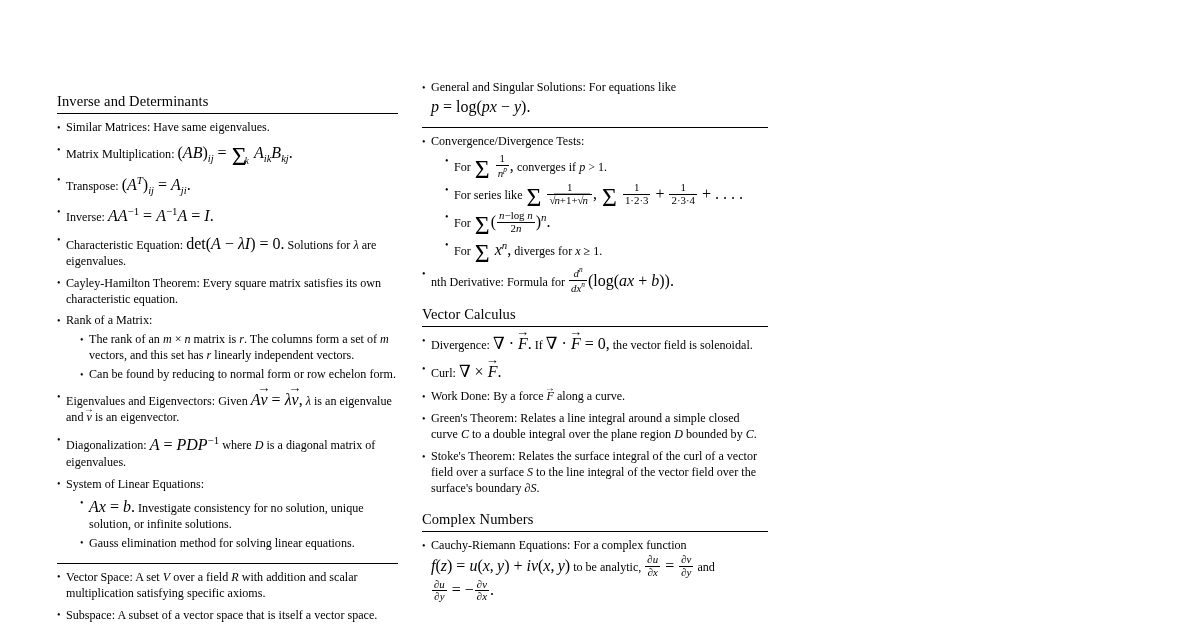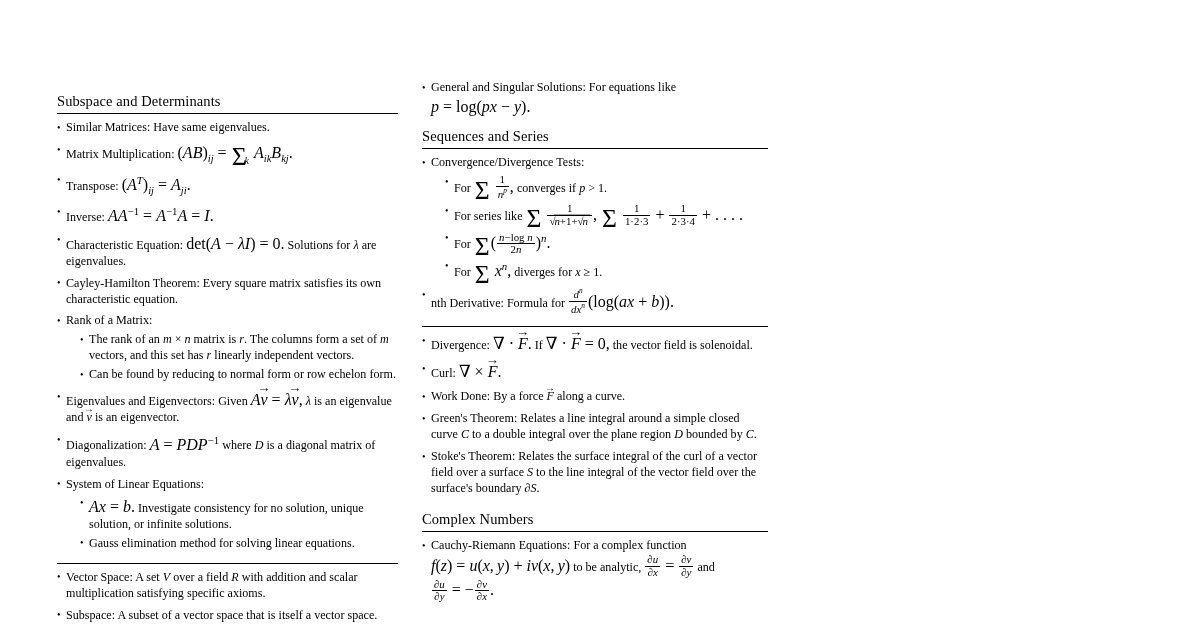--- a/index.html
+++ b/index.html
@@ -134,21 +134,21 @@
   }
 </style>
 </head>
 <body>
 
 <div class="page">
 
   <div class="col col-left" style="top:92px;">
 
     <div class="section">
-      <div class="sec-title">Subspace and Determinants</div>
+      <div class="sec-title">Inverse and Determinants</div>
       <hr class="sec-rule">
       <ul>
 
         <li><span class="bullet">•</span>Similar Matrices: Have same eigenvalues.</li>
 
         <li><span class="bullet">•</span>Matrix Multiplication: <span class="math">(<span class="mi">AB</span>)<sub class="ix">ij</sub> = <span class="sumop">Σ</span><span class="sumop-sub">k</span> <span class="mi">A</span><sub class="ix">ik</sub><span class="mi">B</span><sub class="ix">kj</sub>.</span></li>
 
         <li><span class="bullet">•</span>Transpose: <span class="math">(<span class="mi">A</span><sup class="ex">T</sup>)<sub class="ix">ij</sub> = <span class="mi">A</span><sub class="ix">ji</sub>.</span></li>
 
         <li><span class="bullet">•</span>Inverse: <span class="math"><span class="mi">AA</span><sup class="exn">−1</sup> = <span class="mi">A</span><sup class="exn">−1</sup><span class="mi">A</span> = <span class="mi">I</span>.</span></li>
@@ -191,36 +191,36 @@
 
   </div>
 
   <div class="col col-right" style="top:80px;">
 
     <ul style="margin-bottom:10px;">
       <li><span class="bullet">•</span>General and Singular Solutions: For equations like <span class="math"><span class="mi">p</span> = <span class="mathrm">log</span>(<span class="mi">px</span> − <span class="mi">y</span>).</span></li>
     </ul>
 
     <div class="section first-right">
-      <div class="sec-title">Sequences and Series</div>
       <hr class="sec-rule">
       <ul>
         <li><span class="bullet">•</span>Convergence/Divergence Tests:
           <ul class="nested">
             <li><span class="bullet">•</span>For <span class="math"><span class="sumop">Σ</span> <span class="frac"><span class="num mn">1</span><span class="den"><span class="mi">n</span><sup class="ex">p</sup></span></span>,</span> converges if <span class="mi">p</span> &gt; 1.</li>
             <li><span class="bullet">•</span>For series like <span class="math"><span class="sumop">Σ</span> <span class="frac"><span class="num mn">1</span><span class="den">√<span class="sqrtwrap"><span class="mi">n</span>+1+√<span class="sqrtwrap"><span class="mi">n</span></span></span></span></span>, <span class="sumop">Σ</span> <span class="frac"><span class="num mn">1</span><span class="den mn">1·2·3</span></span> + <span class="frac"><span class="num mn">1</span><span class="den mn">2·3·4</span></span> + . . . .</span></li>
             <li><span class="bullet">•</span>For <span class="math"><span class="sumop">Σ</span>(<span class="frac"><span class="num"><span class="mi">n</span>−<span class="mathrm">log</span> <span class="mi">n</span></span><span class="den">2<span class="mi">n</span></span></span>)<sup class="ex">n</sup>.</span></li>
             <li><span class="bullet">•</span>For <span class="math"><span class="sumop">Σ</span> <span class="mi">x</span><sup class="ex">n</sup>,</span> diverges for <span class="mi">x</span> ≥ 1.</li>
           </ul>
         </li>
         <li><span class="bullet">•</span>nth Derivative: Formula for <span class="math"><span class="frac"><span class="num"><span class="mi">d</span><sup class="ex">n</sup></span><span class="den"><span class="mi">dx</span><sup class="ex">n</sup></span></span>(<span class="mathrm">log</span>(<span class="mi">ax</span> + <span class="mi">b</span>)).</span></li>
       </ul>
     </div>
 
     <div class="section" style="margin-top:11px;">
+      <div class="sec-title">Vector Calculus</div>
       <hr class="sec-rule">
       <ul>
         <li><span class="bullet">•</span>Divergence: <span class="math"><span class="nabla">∇</span> · <span class="vec"><span class="arr">→</span>F</span>.</span> If <span class="math"><span class="nabla">∇</span> · <span class="vec"><span class="arr">→</span>F</span> = 0,</span> the vector field is solenoidal.</li>
         <li><span class="bullet">•</span>Curl: <span class="math"><span class="nabla">∇</span> × <span class="vec"><span class="arr">→</span>F</span>.</span></li>
         <li><span class="bullet">•</span>Work Done: By a force <span class="vec"><span class="arr">→</span>F</span> along a curve.</li>
         <li><span class="bullet">•</span>Green's Theorem: Relates a line integral around a simple closed curve <span class="mi">C</span> to a double integral over the plane region <span class="mi">D</span> bounded by <span class="mi">C</span>.</li>
         <li><span class="bullet">•</span>Stoke's Theorem: Relates the surface integral of the curl of a vector field over a surface <span class="mi">S</span> to the line integral of the vector field over the surface's boundary <span class="mi">∂S</span>.</li>
       </ul>
     </div>
 

